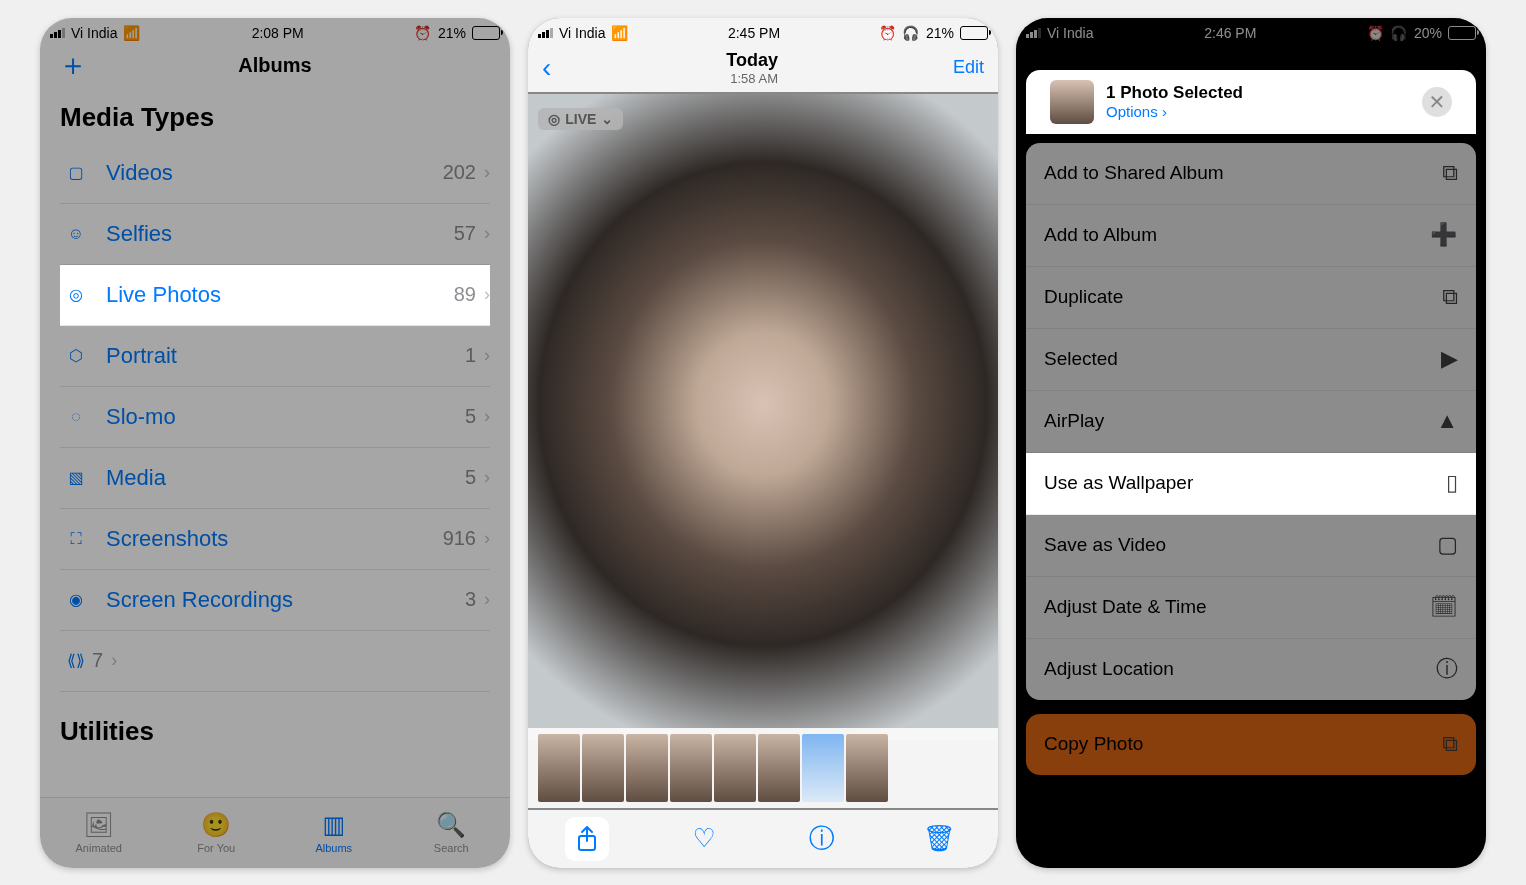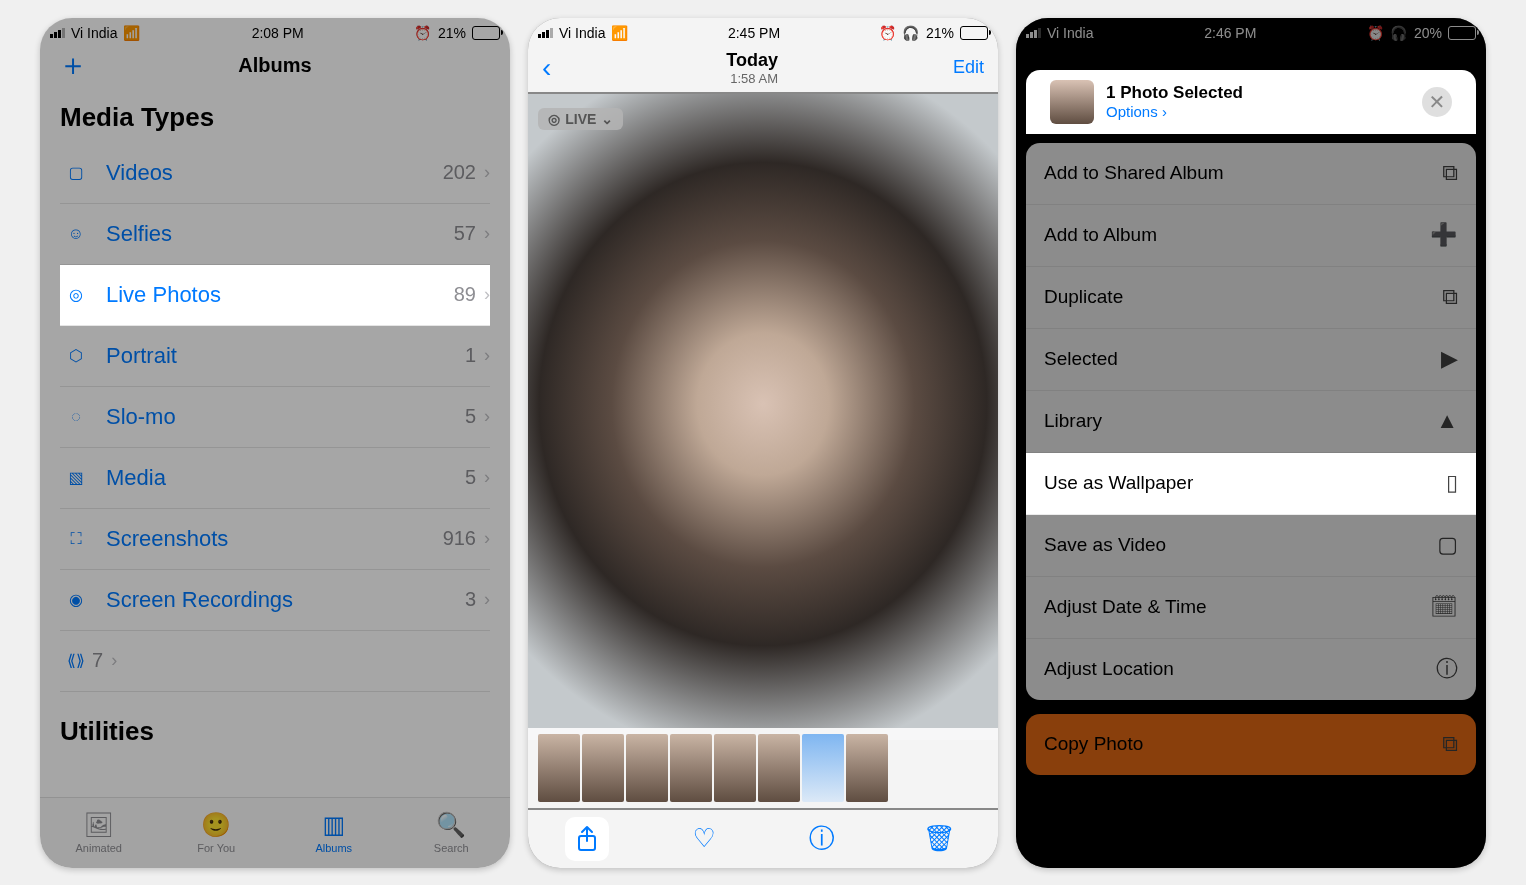--- a/index.html
+++ b/index.html
@@ -305,21 +305,21 @@
       </div>
     <div class="srow">
         <span>Duplicate</span>
         <span class="ic">⧉</span>
       </div>
     <div class="srow">
         <span>Selected</span>
         <span class="ic">▶</span>
       </div>
     <div class="srow">
-        <span>Library</span>
+        <span>AirPlay</span>
         <span class="ic">▲</span>
       </div>
     <div class="srow highlight">
         <span>Use as Wallpaper</span>
         <span class="ic">▯</span>
       </div>
     <div class="srow">
         <span>Save as Video</span>
         <span class="ic">▢</span>
       </div>

